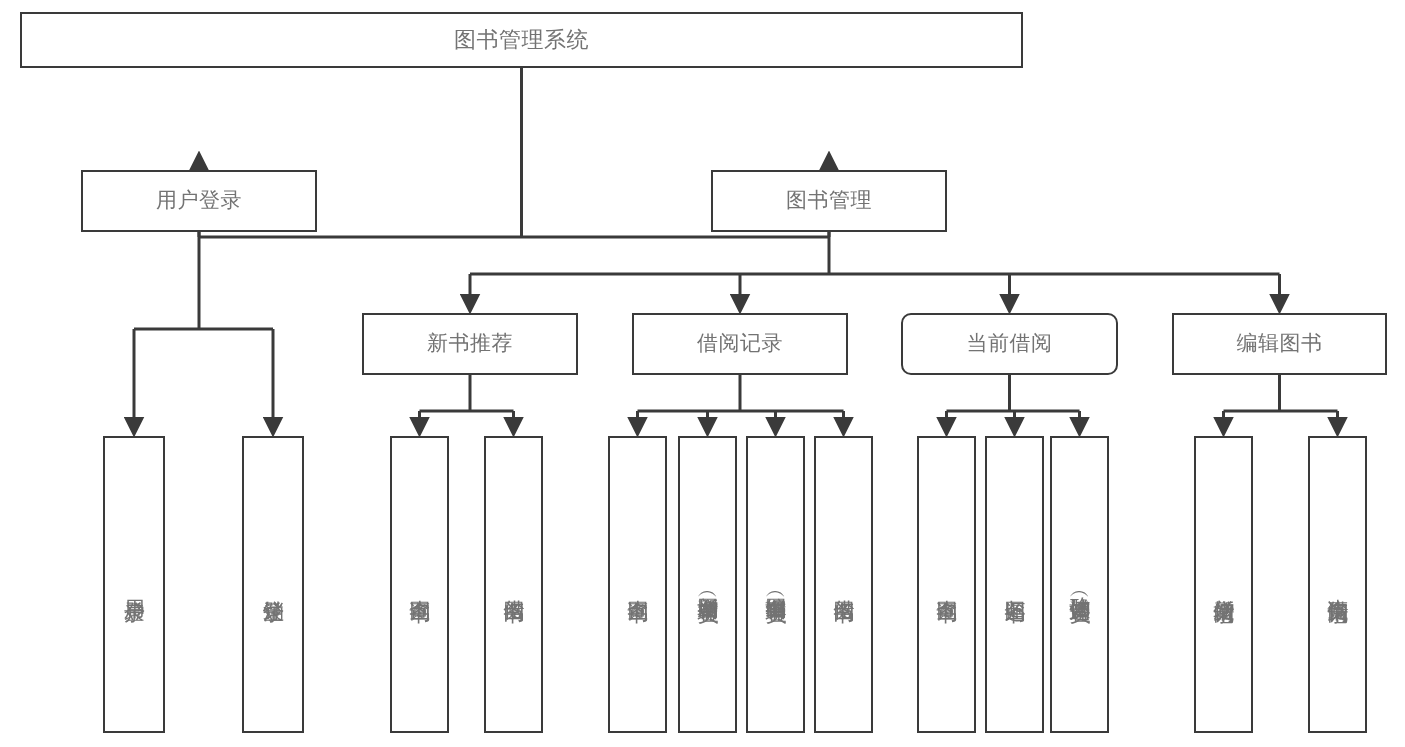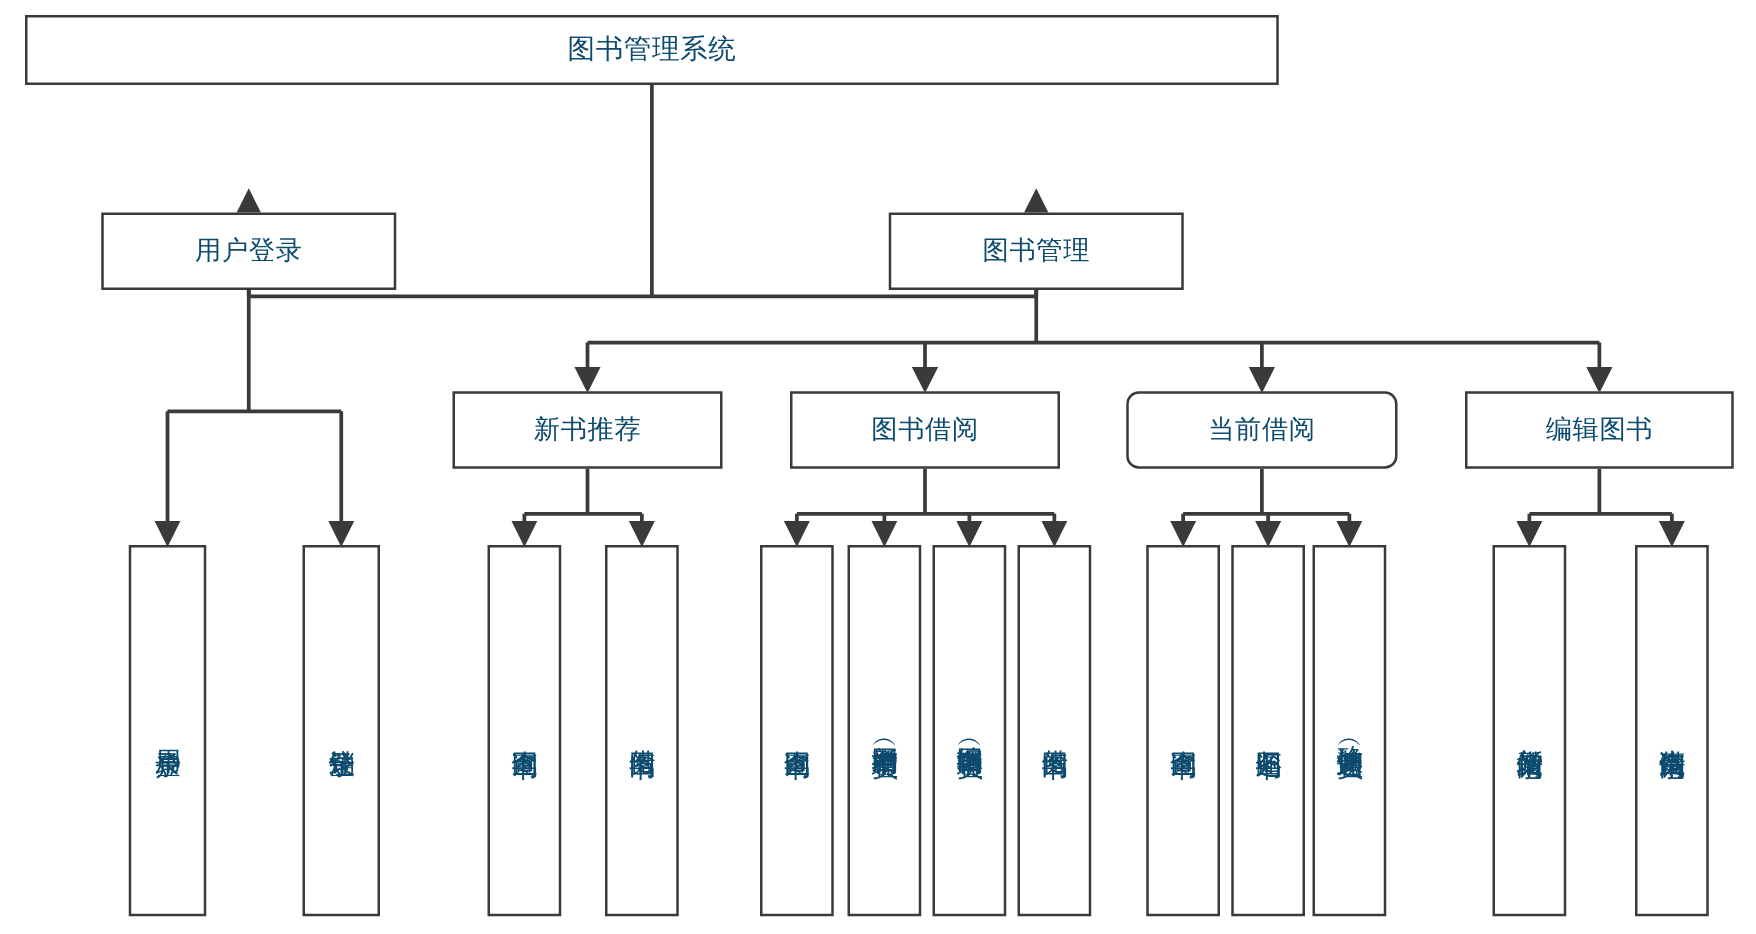--- a/index.html
+++ b/index.html
@@ -27,21 +27,21 @@
     height: 747px;
   }
   .node-box {
     position: absolute;
     box-sizing: border-box;
     background: #ffffff;
     border: 2px solid #3a3a3a;
     display: flex;
     align-items: center;
     justify-content: center;
-    color: #0c4a6e;
+    color: #737373;
   }
   .node-label-h {
     font-size: 21px;
     line-height: 1.1;
     letter-spacing: 0.5px;
     white-space: nowrap;
     text-align: center;
   }
   .node-label-v {
     writing-mode: vertical-rl;
@@ -135,21 +135,21 @@
     <span class="node-label-h">新书推荐</span>
   </div>
   <div class="node-box" style="left: 390px; top: 436px; width: 59px; height: 297px;">
     <span class="node-label-v">查询图书</span>
   </div>
   <div class="node-box" style="left: 484px; top: 436px; width: 59px; height: 297px;">
     <span class="node-label-v">借阅图书</span>
   </div>
 
   <div class="node-box" style="left: 632px; top: 313px; width: 216px; height: 62px;">
-    <span class="node-label-h">图书借阅</span>
+    <span class="node-label-h">借阅记录</span>
   </div>
   <div class="node-box" style="left: 608px; top: 436px; width: 59px; height: 297px;">
     <span class="node-label-v">查询图书</span>
   </div>
   <div class="node-box" style="left: 678px; top: 436px; width: 59px; height: 297px;">
     <span class="node-label-v">新增图书（管理员）</span>
   </div>
   <div class="node-box" style="left: 746px; top: 436px; width: 59px; height: 297px;">
     <span class="node-label-v">编辑图书（管理员）</span>
   </div>

